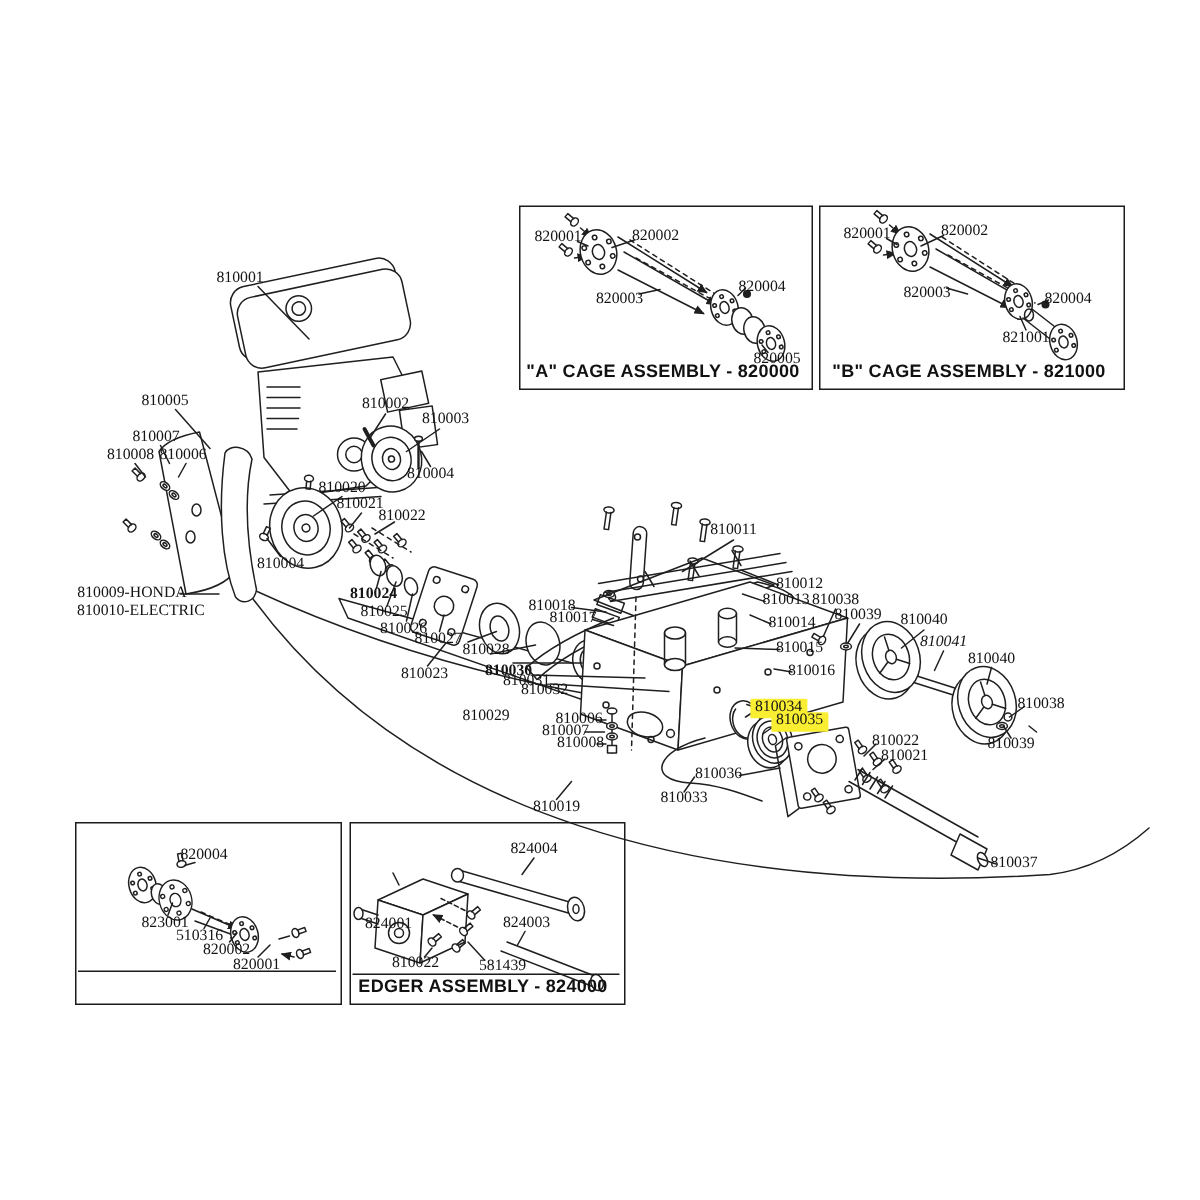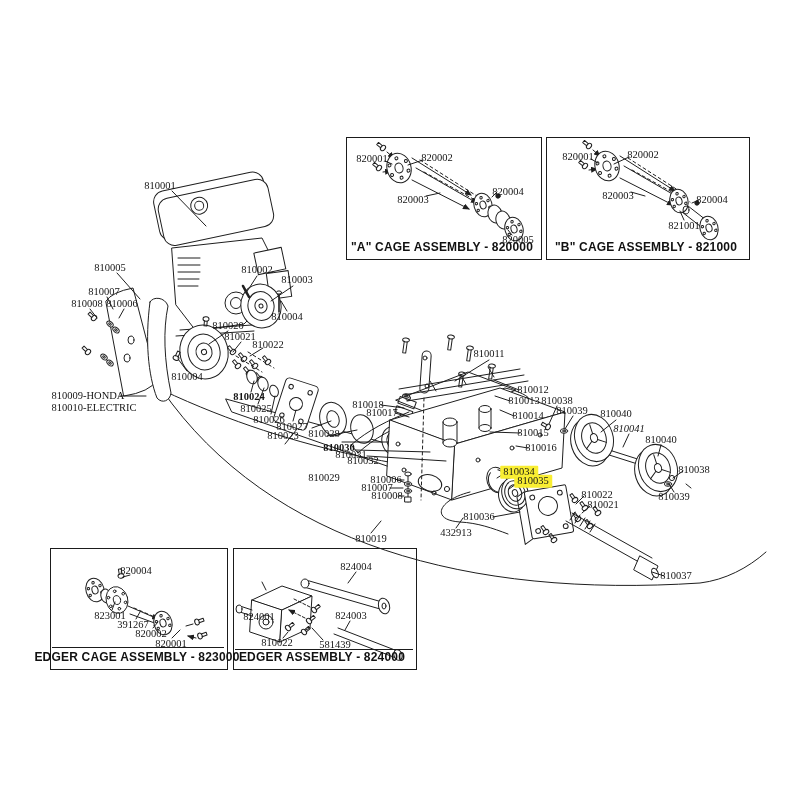--- a/index.html
+++ b/index.html
@@ -357,21 +357,20 @@
 
   <div class="abox" style="left:346px;top:137px;width:194px;height:121px;"></div>
   <div class="abox" style="left:546px;top:137px;width:202px;height:121px;"></div>
   <div class="abox" style="left:50px;top:548px;width:176px;height:120px;"></div>
   <div class="abox" style="left:233px;top:548px;width:182px;height:120px;"></div>
   <div class="sep" style="left:52px;top:647px;width:172px;"></div>
   <div class="sep" style="left:235px;top:649px;width:178px;"></div>
 
   <div class="caption" style="left:442px;top:247px;">"A" CAGE ASSEMBLY - 820000</div>
   <div class="caption" style="left:646px;top:247px;">"B" CAGE ASSEMBLY - 821000</div>
-  <div class="caption" style="left:137px;top:657px;">EDGER CAGE ASSEMBLY - 823000</div>
   <div class="caption" style="left:322px;top:657px;">EDGER ASSEMBLY - 824000</div>
 
   <div id="label-layer">
       <span class="lbl" style="left: 160px; top: 186px;">810001</span>
       <span class="lbl" style="left: 110px; top: 268px;">810005</span>
       <span class="lbl" style="left: 104px; top: 292px;">810007</span>
       <span class="lbl" style="left: 87px; top: 304px;">810008</span>
       <span class="lbl" style="left: 122px; top: 304px;">810006</span>
       <span class="lbl" style="left: 257px; top: 270px;">810002</span>
       <span class="lbl" style="left: 297px; top: 280px;">810003</span>
@@ -384,60 +383,60 @@
       <span class="lbl" style="left: 94px; top: 408px;">810010-ELECTRIC</span>
       <span class="lbl" style="left: 249px; top: 397px; font-weight: bold;">810024</span>
       <span class="lbl" style="left: 256px; top: 409px;">810025</span>
       <span class="lbl" style="left: 269px; top: 420px;">810026</span>
       <span class="lbl" style="left: 292px; top: 427px;">810027</span>
       <span class="lbl" style="left: 310px; top: 434px; padding-left: 28px;">810028</span>
       <span class="lbl" style="left: 324px; top: 442px; margin-top: 36px;">810029</span>
       <span class="lbl" style="left: 339px; top: 448px; font-weight: bold;">810030</span>
       <span class="lbl" style="left: 351px; top: 455px;">810031</span>
       <span class="lbl" style="left: 363px; top: 461px;">810032</span>
-      <span class="lbl" style="left: 283px; top: 436px;">810023</span>
+      <span class="lbl" style="left: 283px; top: 450px;">810023</span>
       <span class="lbl" style="left: 368px; top: 405px;">810018</span>
       <span class="lbl" style="left: 382px; top: 413px;">810017</span>
       <span class="lbl" style="left: 489px; top: 354px;">810011</span>
       <span class="lbl" style="left: 533px; top: 390px;">810012</span>
       <span class="lbl" style="left: 524px; top: 401px;">810013</span>
       <span class="lbl" style="left: 557px; top: 401px;">810038</span>
       <span class="lbl" style="left: 528px; top: 416px;">810014</span>
       <span class="lbl" style="left: 572px; top: 411px;">810039</span>
       <span class="lbl" style="left: 616px; top: 414px;">810040</span>
       <span class="lbl" style="left: 629px; top: 429px; font-style: italic;">810041</span>
       <span class="lbl" style="left: 533px; top: 433px;">810015</span>
       <span class="lbl" style="left: 541px; top: 448px;">810016</span>
       <span class="lbl" style="left: 661px; top: 440px;">810040</span>
       <span class="lbl hl" style="left: 519px; top: 472px; background: rgb(249, 238, 50);">810034</span>
       <span class="lbl hl" style="left: 533px; top: 481px; background: rgb(249, 238, 50);">810035</span>
       <span class="lbl" style="left: 694px; top: 470px;">810038</span>
       <span class="lbl" style="left: 674px; top: 497px;">810039</span>
       <span class="lbl" style="left: 597px; top: 495px;">810022</span>
       <span class="lbl" style="left: 603px; top: 505px;">810021</span>
       <span class="lbl" style="left: 479px; top: 517px;">810036</span>
-      <span class="lbl" style="left: 456px; top: 533px;">432913</span>
+      <span class="lbl" style="left: 456px; top: 533px;">810033</span>
       <span class="lbl" style="left: 386px; top: 480px;">810006</span>
       <span class="lbl" style="left: 377px; top: 488px;">810007</span>
       <span class="lbl" style="left: 387px; top: 496px;">810008</span>
       <span class="lbl" style="left: 371px; top: 539px;">810019</span>
       <span class="lbl" style="left: 676px; top: 576px;">810037</span>
       <span class="lbl" style="left: 372px; top: 159px;">820001</span>
       <span class="lbl" style="left: 437px; top: 158px;">820002</span>
       <span class="lbl" style="left: 413px; top: 200px;">820003</span>
       <span class="lbl" style="left: 508px; top: 192px;">820004</span>
       <span class="lbl" style="left: 518px; top: 240px;">820005</span>
       <span class="lbl" style="left: 578px; top: 157px;">820001</span>
       <span class="lbl" style="left: 643px; top: 155px;">820002</span>
       <span class="lbl" style="left: 618px; top: 196px;">820003</span>
       <span class="lbl" style="left: 712px; top: 200px;">820004</span>
       <span class="lbl" style="left: 684px; top: 226px;">821001</span>
       <span class="lbl" style="left: 136px; top: 571px;">820004</span>
       <span class="lbl" style="left: 110px; top: 616px;">823001</span>
-      <span class="lbl" style="left: 133px; top: 625px;">391267</span>
+      <span class="lbl" style="left: 133px; top: 625px;">510316</span>
       <span class="lbl" style="left: 151px; top: 634px;">820002</span>
       <span class="lbl" style="left: 171px; top: 644px;">820001</span>
       <span class="lbl" style="left: 356px; top: 567px;">824004</span>
       <span class="lbl" style="left: 259px; top: 577px; margin-top: 40px;">824001</span>
       <span class="lbl" style="left: 351px; top: 616px;">824003</span>
       <span class="lbl" style="left: 277px; top: 643px;">810022</span>
       <span class="lbl" style="left: 335px; top: 645px;">581439</span>
     </div>
 </div>
 

